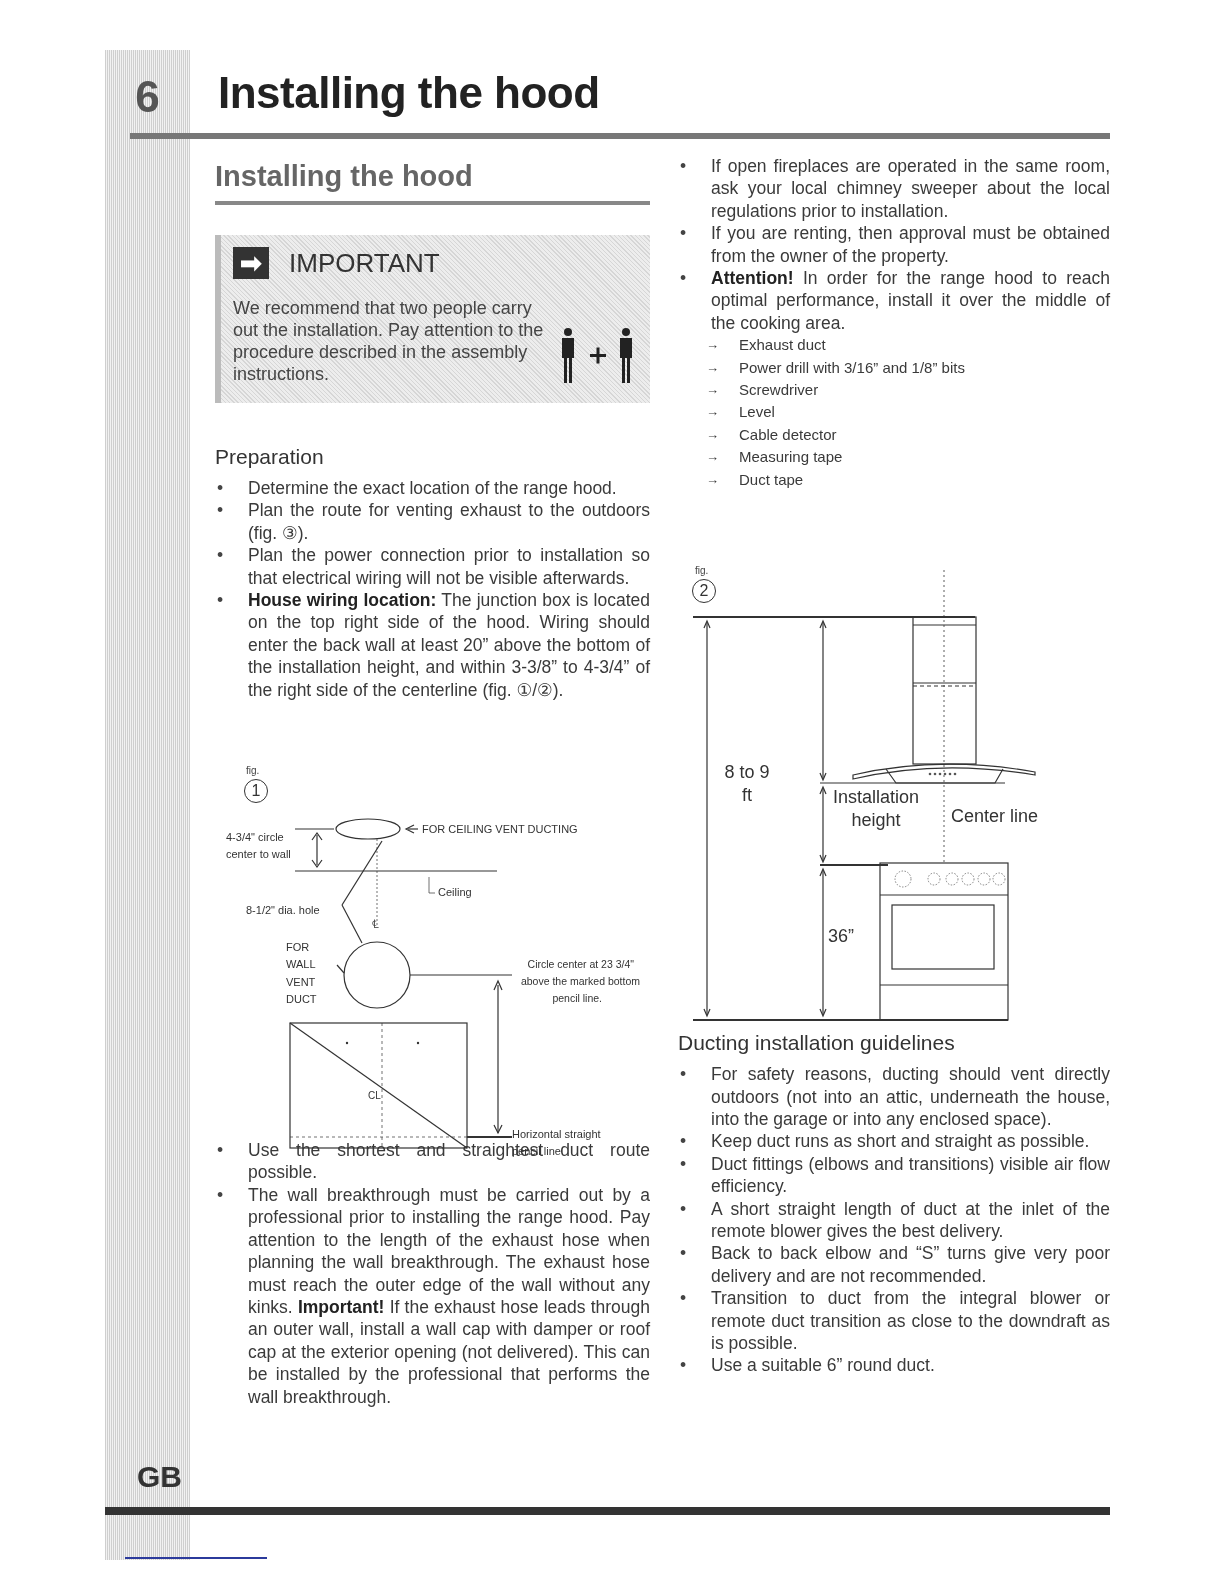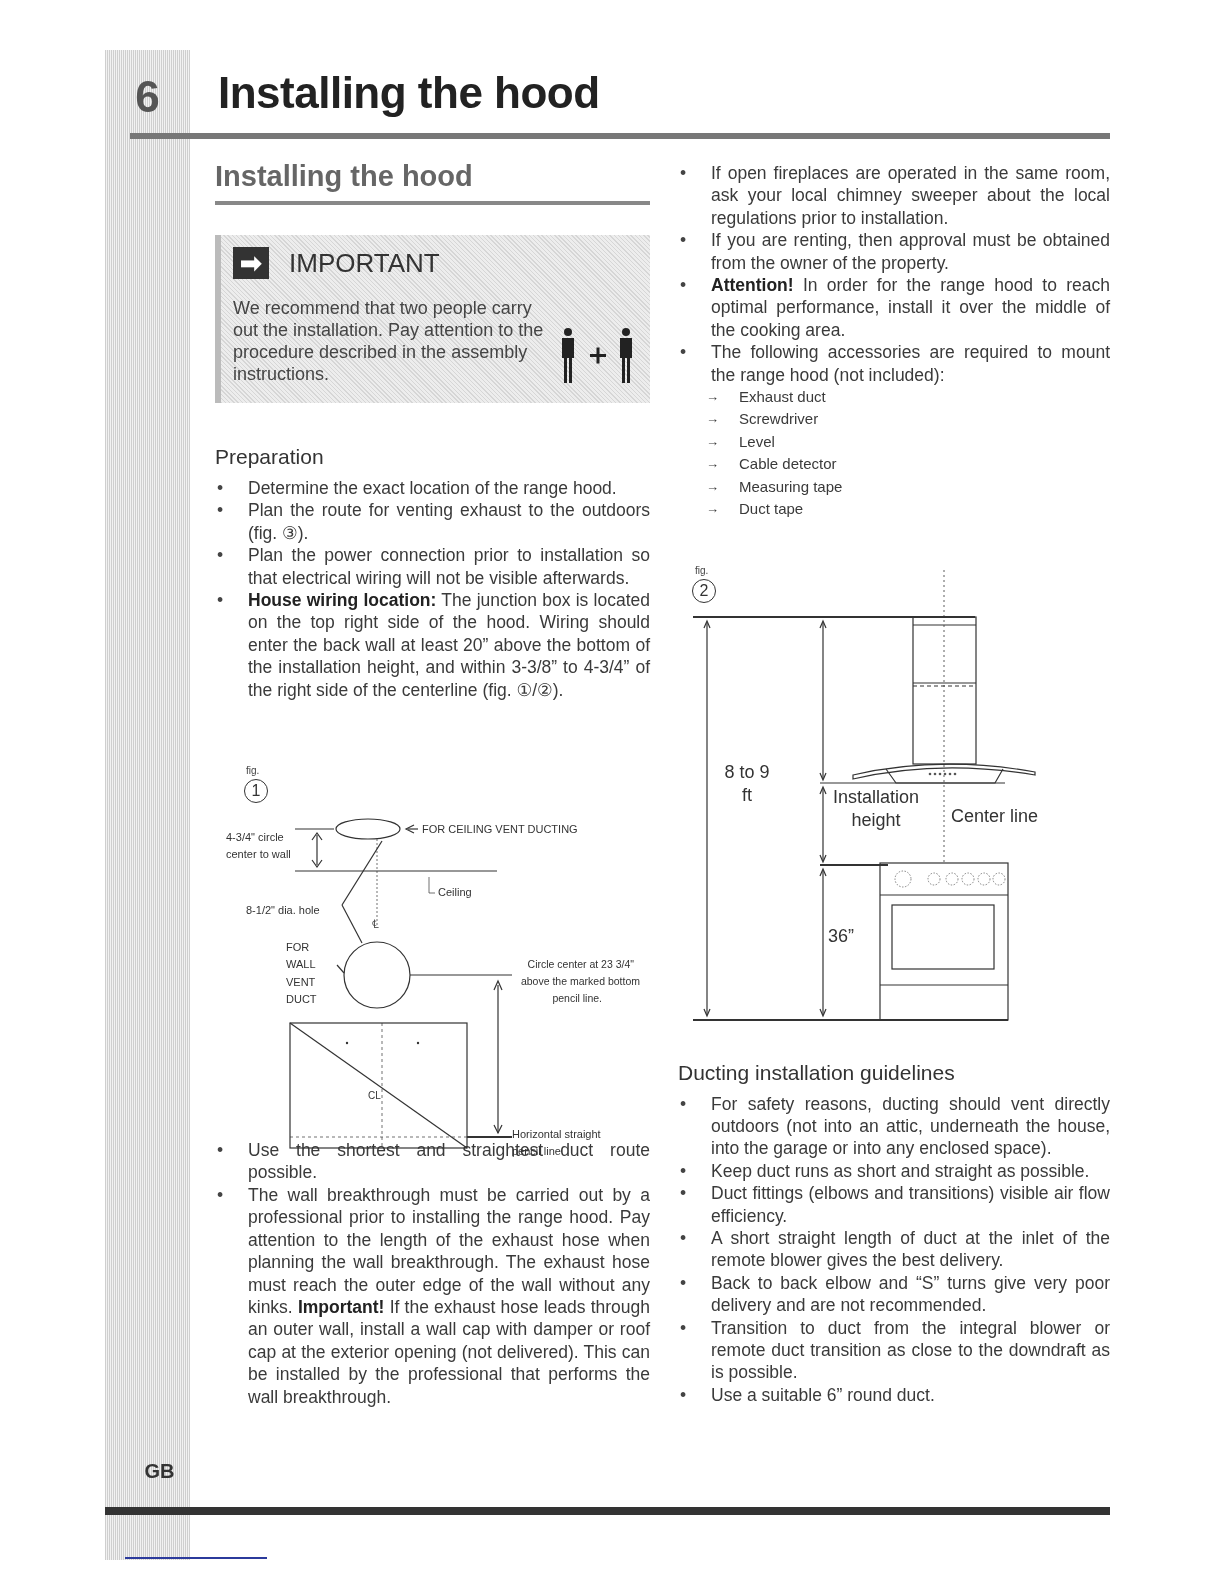--- a/index.html
+++ b/index.html
@@ -5,25 +5,25 @@
   html, body { margin:0; padding:0; background:#ffffff; }
   body { width:1224px; height:1584px; position:relative; overflow:hidden;
          font-family:"Liberation Sans", sans-serif; color:#2a2a2a; }
   .sidebar { position:absolute; left:105px; top:50px; width:85px; height:1510px;
              background:repeating-linear-gradient(90deg,#cfcfcf 0 1px,#f2f2f2 1px 2px); }
   .chapter-num { position:absolute; left:105px; top:72px; width:85px; text-align:center;
                  font-size:44px; font-weight:bold; color:#555; }
   .page-title { position:absolute; left:218px; top:68px; font-size:44px; font-weight:bold; color:#222; letter-spacing:-0.5px; }
   .rule-top { position:absolute; left:130px; top:133px; width:980px; height:6px; background:#777; }
   .rule-bottom { position:absolute; left:105px; top:1507px; width:1005px; height:8px; background:#333; }
-  .gb { position:absolute; left:105px; top:1460px; width:109px; text-align:center; font-size:20px; font-weight:bold; color:#333; }
+  .gb { position:absolute; left:105px; top:1460px; width:109px; text-align:center; font-size:30px; font-weight:bold; color:#333; }
   .footer-link { position:absolute; left:125px; top:1557px; width:142px; height:2px; background:#2b3a9c; }
 
   .col-left { position:absolute; left:215px; top:160px; width:435px; }
-  .col-right { position:absolute; left:678px; top:162px; width:432px; }
+  .col-right { position:absolute; left:678px; top:155px; width:432px; }
 
   .section-title { font-size:29px; font-weight:bold; color:#666; margin:0; padding-bottom:8px;
                    border-bottom:4px solid #888; }
 
   .important { margin-top:30px; background:repeating-linear-gradient(45deg,#d6d6d6 0 1px,#ededed 1px 3px);
                border-left:6px solid #bbb; padding:12px 10px 10px 12px; position:relative; height:168px; box-sizing:border-box; }
   .imp-head { display:flex; align-items:center; gap:20px; }
   .imp-arrow { width:36px; height:32px; background:#333; color:#fff; font-size:26px; line-height:32px; text-align:center; font-weight:bold; }
   .imp-title { font-size:26px; font-weight:normal; color:#333; }
   .imp-text { margin-top:18px; width:320px; font-size:18px; line-height:22px; color:#444; }
@@ -141,24 +141,24 @@
     <text class="svgtxt" x="290" y="373" font-size="11">Horizontal straight</text>
     <text class="svgtxt" x="290" y="390" font-size="11">pencil line</text>
   </svg>
 </div>
 
 <div class="col-right">
   <ul class="b">
     <li>If open fireplaces are operated in the same room, ask your local chimney sweeper about the local regulations prior to installation.</li>
     <li>If you are renting, then approval must be obtained from the owner of the property.</li>
     <li><b>Attention!</b><span> In order for the range hood to reach optimal performance, install it over the middle of the cooking area.</span></li>
-    <li>The following accessories are required to mount the range hood (not included):</li>
   </ul>
   <ul class="arrows">
     <li>Exhaust duct</li>
+    <li>Power drill with 3/16” and 1/8” bits</li>
     <li>Screwdriver</li>
     <li>Level</li>
     <li>Cable detector</li>
     <li>Measuring tape</li>
     <li>Duct tape</li>
   </ul>
 
   <div class="subhead" style="margin-top:540px;">Ducting installation guidelines</div>
   <ul class="b">
     <li>For safety reasons, ducting should vent directly outdoors (not into an attic, underneath the house, into the garage or into any enclosed space).</li>

